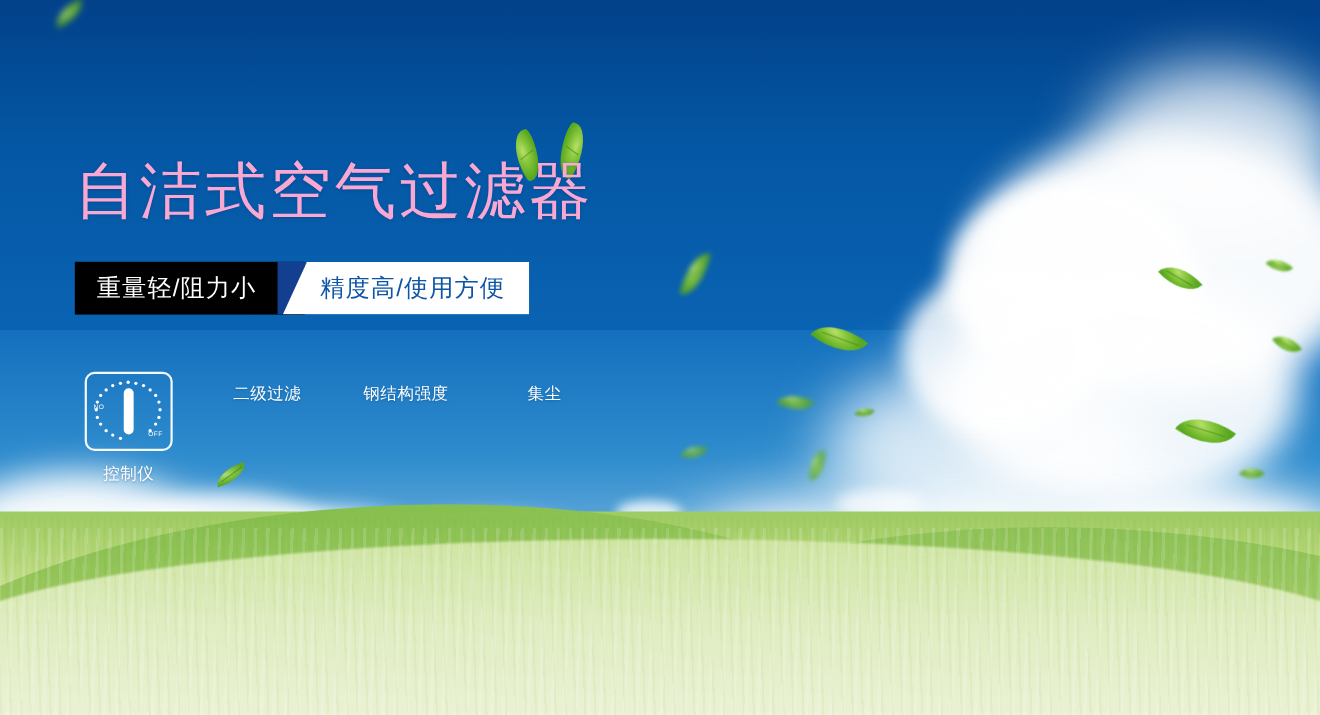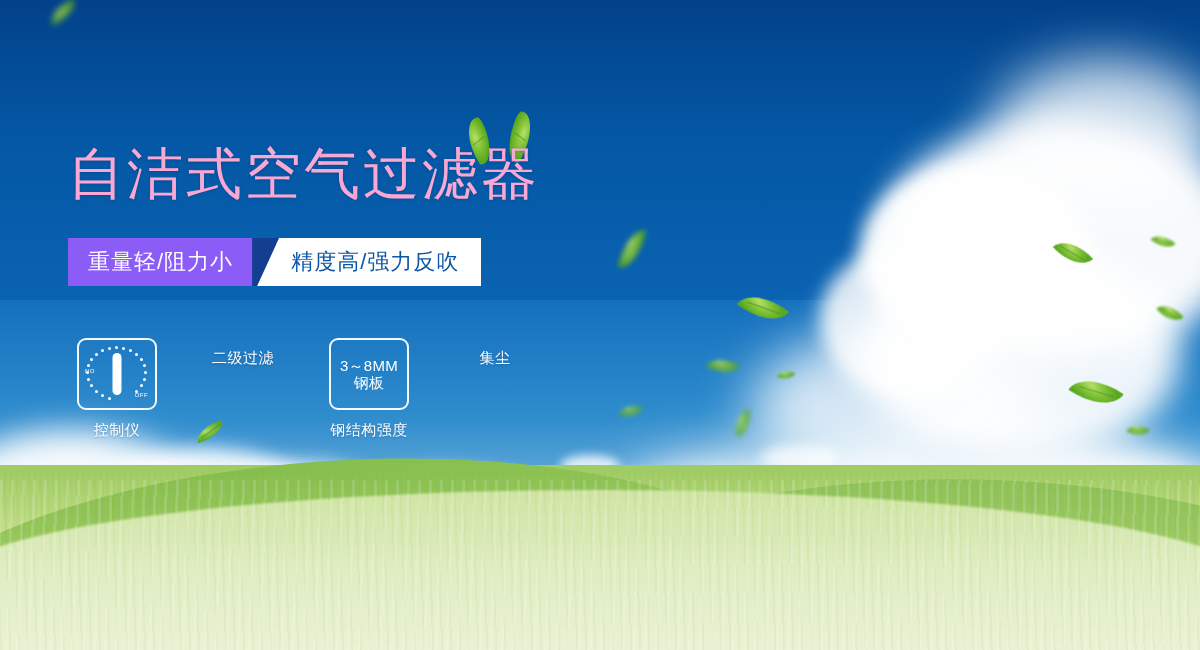--- a/index.html
+++ b/index.html
@@ -107,21 +107,21 @@
     position:absolute; left:68px; top:146px;
     font-size:56px; color:#f9a8d4; letter-spacing:3px;
     font-weight:300; line-height:1;
     text-shadow:0 1px 3px rgba(0,30,80,.25);
     white-space:nowrap;
   }
 
   
   .subbar{ position:absolute; left:68px; top:238px; height:48px; display:flex; }
   .sub-blue{
-    position:relative; height:48px; background:#8b5cf6;
+    position:relative; height:48px; background:#000000;
     padding:0 44px 0 20px; display:flex; align-items:center;
     color:#ffffff; font-size:22px; letter-spacing:1px; white-space:nowrap;
   }
   .sub-blue::after{
     content:""; position:absolute; right:-1px; top:0; width:26px; height:48px;
     background:#123f8f;
     clip-path:polygon(0 0, 100% 0, 48% 100%, 0 100%);
   }
   .sub-white{
     position:relative; height:48px; background:#ffffff;
@@ -243,21 +243,21 @@
 
   <div class="sprout" style="left:470px; top:112px;">
     <div class="leaf" style="position:absolute; left:0;  top:6px; width:19px; height:46px; transform:rotate(-20deg);"></div>
     <div class="leaf" style="position:absolute; left:40px; top:0;  width:19px; height:50px; transform:rotate(18deg) scaleX(-1);"></div>
   </div>
 
   <div class="title">自洁式空气过滤器</div>
 
   <div class="subbar">
     <div class="sub-blue">重量轻/阻力小</div>
-    <div class="sub-white">精度高/强力反吹</div>
+    <div class="sub-white">精度高/使用方便</div>
   </div>
 
   <div class="features">
 
     <div class="feature">
       <div class="fbox">
         <div class="gauge">
           <div class="bar"></div>
           <div class="dot" style="left:29px; top:0px;"></div>
           <div class="dot" style="left:22px; top:1px;"></div>
@@ -286,24 +286,20 @@
       </div>
       <div class="flabel">控制仪</div>
     </div>
 
     <div class="feature">
       <div class="flabel">二级过滤</div>
     </div>
 
 
     <div class="feature">
-      <div class="fbox">
-        <div class="ftext">3～8MM</div>
-        <div class="ftext">钢板</div>
-      </div>
       <div class="flabel">钢结构强度</div>
     </div>
 
     <div class="feature">
       <div class="flabel" style="position:relative;">集尘</div>
       <div class="leaf" style="position:absolute; left:118px; top:86px; width:30px; height:15px; transform:rotate(-18deg); opacity:.95;"></div>
     </div>
 
   </div>
 </div>

